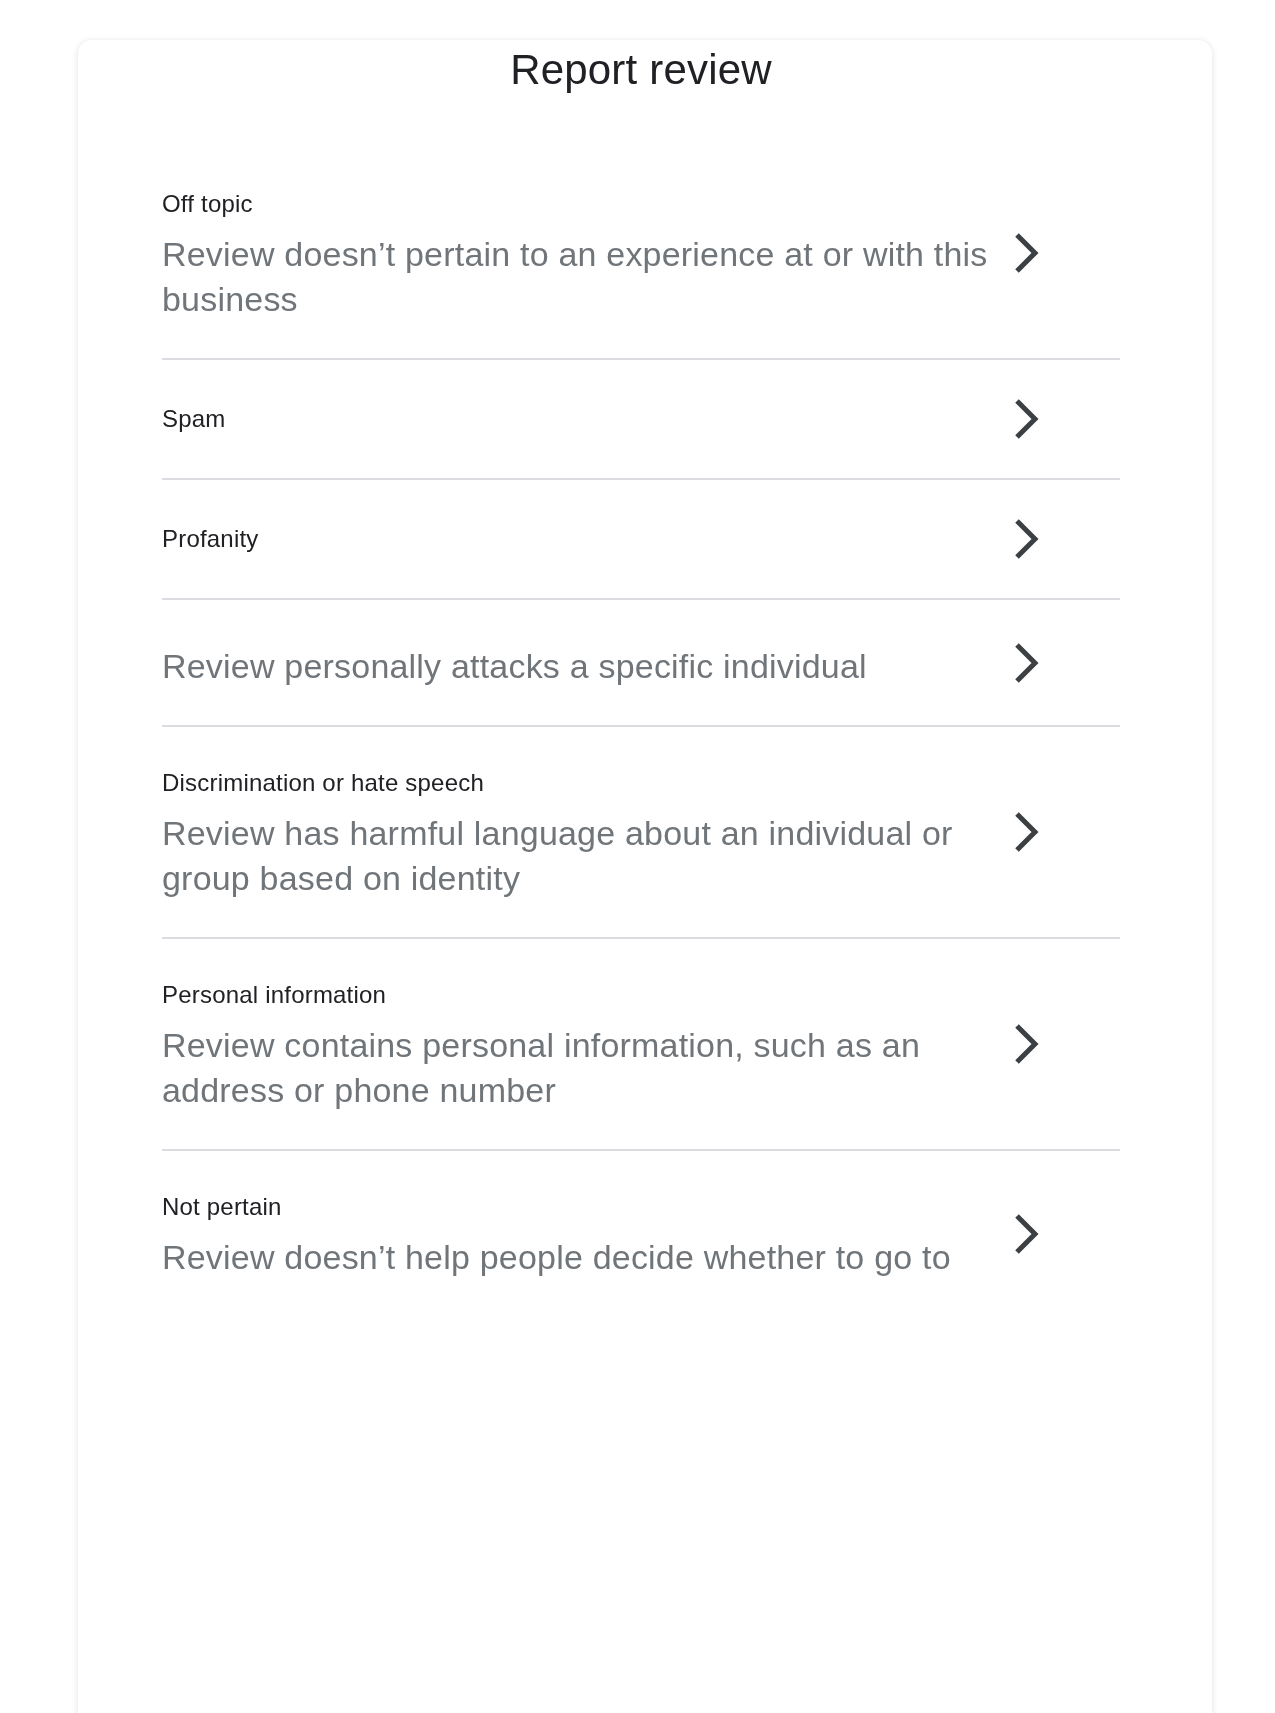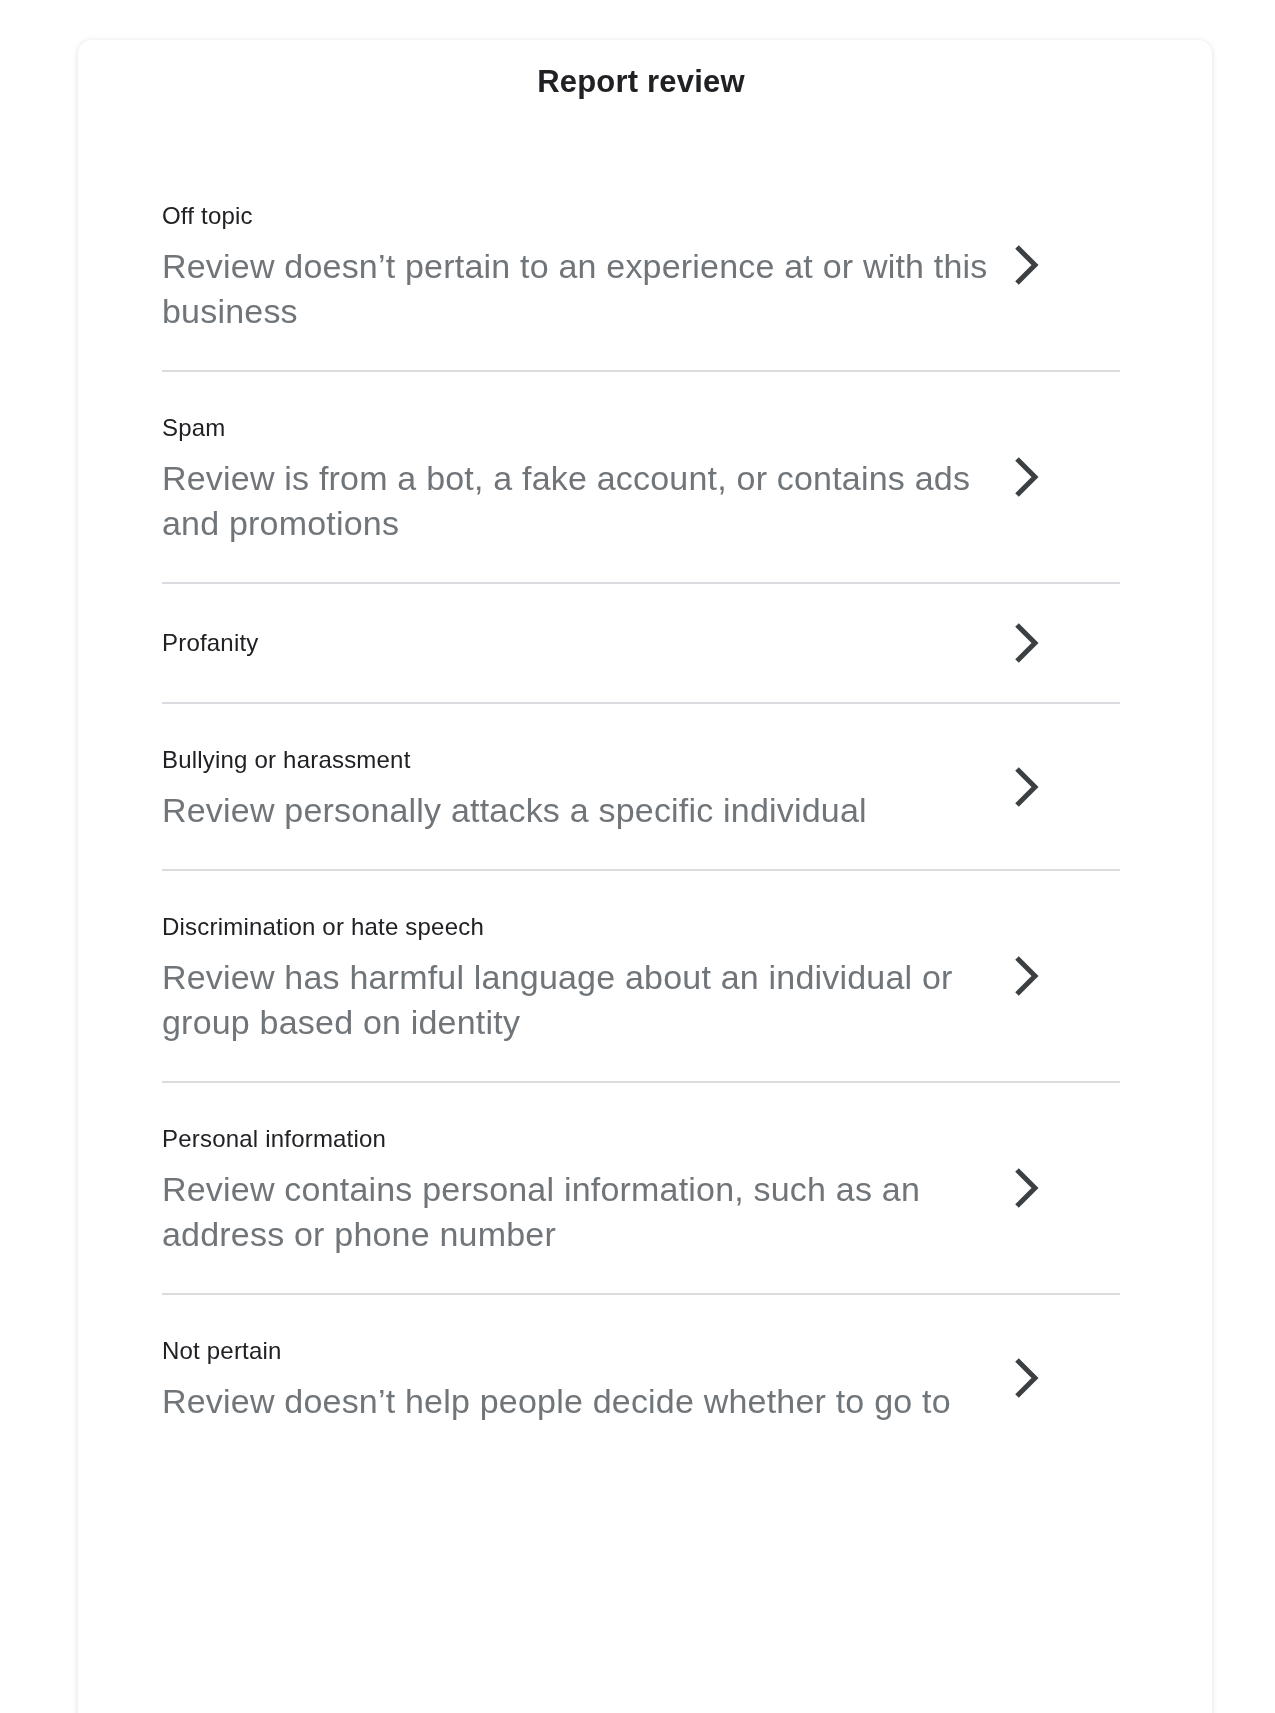--- a/index.html
+++ b/index.html
@@ -21,24 +21,24 @@
     top: 40px;
     width: 1134px;
     height: 1760px;
     box-sizing: border-box;
     background: #ffffff;
     border-radius: 14px;
     box-shadow: 0 1px 6px rgba(0,0,0,0.13);
     padding: 0 92px 0 84px;
   }
   .dialog-title {
-    margin: 20px 0 0 0;
-    font-size: 31px;
+    margin: 8px 0 0 0;
+    font-size: 42px;
     line-height: 44px;
-    font-weight: 700;
+    font-weight: 400;
     color: #202124;
     text-align: center;
     letter-spacing: 0.2px;
   }
   .list {
     margin-top: 56px;
   }
   .item {
     display: flex;
     align-items: center;
@@ -99,22 +99,20 @@
       <span class="chevron">
         <svg width="28" height="46" viewBox="0 0 28 46">
             <polyline points="5,5 23,23 5,41" fill="none" stroke="#3c4043" stroke-width="5" stroke-linecap="butt" stroke-linejoin="miter"></polyline>
           </svg>
       </span>
     </div>
 
     <div class="item">
       <div class="item-text">
         <div class="item-title">Spam</div>
-        <div class="item-desc">Review is from a bot, a fake account, or contains ads
-and promotions</div>
       </div>
       <span class="chevron">
         <svg width="28" height="46" viewBox="0 0 28 46">
             <polyline points="5,5 23,23 5,41" fill="none" stroke="#3c4043" stroke-width="5" stroke-linecap="butt" stroke-linejoin="miter"></polyline>
           </svg>
       </span>
     </div>
 
 
     <div class="item">
@@ -123,21 +121,20 @@
       </div>
       <span class="chevron">
         <svg width="28" height="46" viewBox="0 0 28 46">
             <polyline points="5,5 23,23 5,41" fill="none" stroke="#3c4043" stroke-width="5" stroke-linecap="butt" stroke-linejoin="miter"></polyline>
           </svg>
       </span>
     </div>
 
     <div class="item">
       <div class="item-text">
-        <div class="item-title">Bullying or harassment</div>
         <div class="item-desc">Review personally attacks a specific individual</div>
       </div>
       <span class="chevron">
         <svg width="28" height="46" viewBox="0 0 28 46">
             <polyline points="5,5 23,23 5,41" fill="none" stroke="#3c4043" stroke-width="5" stroke-linecap="butt" stroke-linejoin="miter"></polyline>
           </svg>
       </span>
     </div>
 
     <div class="item">

